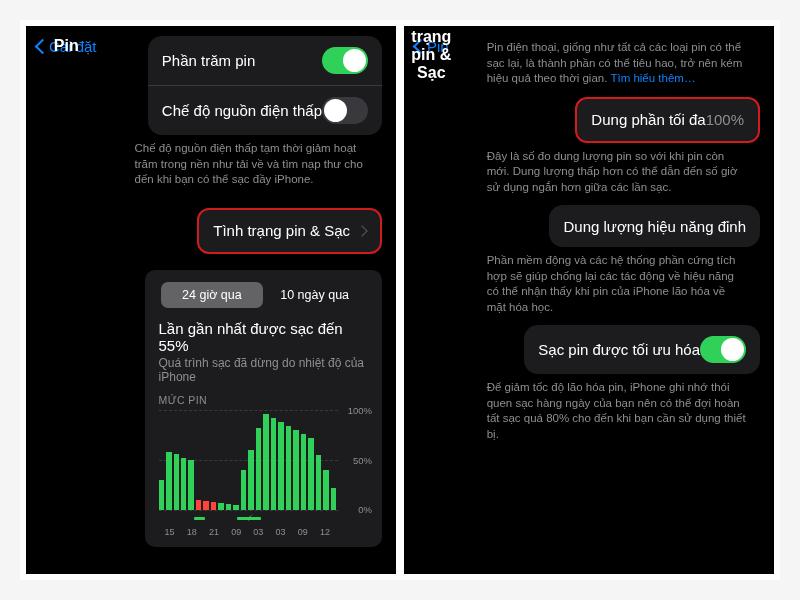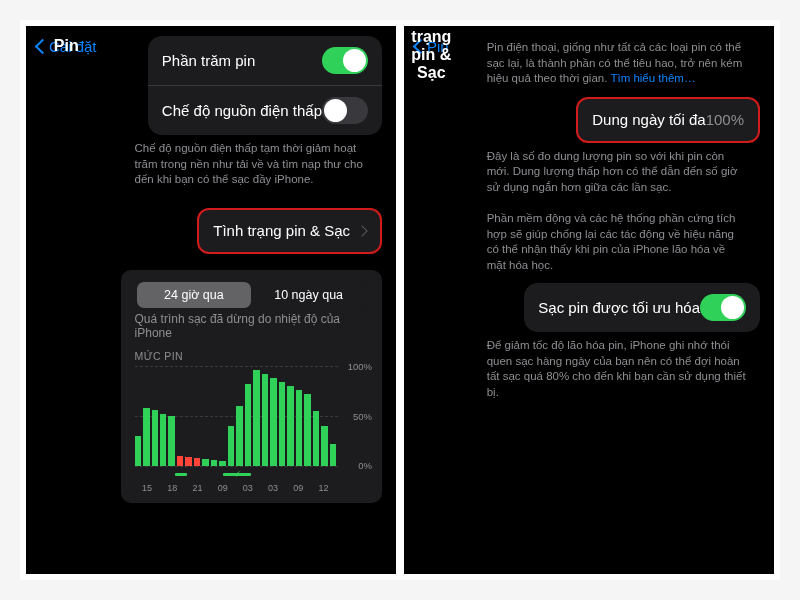--- a/index.html
+++ b/index.html
@@ -145,20 +145,21 @@
   }
   .seg-item.active { background: #636366; }
   
   .chart-card {
     background: #1c1c1e;
     border-radius: 10px;
     padding: 0 14px 10px;
     display: flex;
     flex-direction: column;
     margin-top: 0;
+    margin-left: 24px;
   }
   .chart-title { font-size: 15px; font-weight: 500; margin-top: 10px; }
   .chart-sub { color: #8e8e93; font-size: 12px; margin-top: 2px; }
   .chart-sec-label {
     color: #8e8e93; font-size: 10.5px; letter-spacing: 0.4px;
     margin-top: 10px;
   }
   .chart-area {
     position: relative;
     height: 100px;
@@ -279,20 +280,21 @@
         </div>
       </div>
 
       <div class="gap-md"></div>
 
       <div class="chart-card">
         <div class="seg" style="margin:10px 0 0 0">
           <div class="seg-item active">24 giờ qua</div>
           <div class="seg-item">10 ngày qua</div>
         </div>
+        <div class="chart-title">Lần gần nhất được sạc đến 55%</div>
         <div class="chart-sub">Quá trình sạc đã dừng do nhiệt độ của iPhone</div>
         <div class="chart-sec-label">MỨC PIN</div>
 
         <div class="chart-area">
           <div class="grid-line" style="top:0"></div>
           <div class="grid-line" style="top:50%"></div>
           <div class="grid-line" style="top:100%"></div>
           <div class="bars" id="bars">
               <div class="bar">
                 <div class="bar-fill bar-dim" style="height: 30%; position: absolute; bottom: 0px; left: 0px; right: 0px;"></div>
@@ -427,26 +429,31 @@
       <div class="nav-title">Tình trạng pin &amp; Sạc</div>
     </div>
 
     <div class="content">
       <div class="footer-text" style="padding-top:14px">
         <span>Pin điện thoại, giống như tất cả các loại pin có thể sạc lại, là thành phần có thể tiêu hao, trở nên kém hiệu quả theo thời gian. </span><span class="link">Tìm hiểu thêm…</span>
       </div>
 
       <div class="group highlight">
         <div class="row">
-          <span class="row-label">Dung ngày tối đa</span>
+          <span class="row-label">Dung phần tối đa</span>
           <span class="row-value">100%</span>
         </div>
       </div>
       <div class="footer-text">Đây là số đo dung lượng pin so với khi pin còn mới. Dung lượng thấp hơn có thể dẫn đến số giờ sử dụng ngắn hơn giữa các lần sạc.</div>
 
+      <div class="group">
+        <div class="row">
+          <span class="row-label">Dung lượng hiệu năng đỉnh</span>
+        </div>
+      </div>
       <div class="footer-text">Phần mềm động và các hệ thống phần cứng tích hợp sẽ giúp chống lại các tác động về hiệu năng có thể nhận thấy khi pin của iPhone lão hóa về mặt hóa học.</div>
 
       <div class="group">
         <div class="row">
           <span class="row-label">Sạc pin được tối ưu hóa</span>
           <div class="toggle on">
               <div class="knob"></div>
             </div>
         </div>
       </div>

